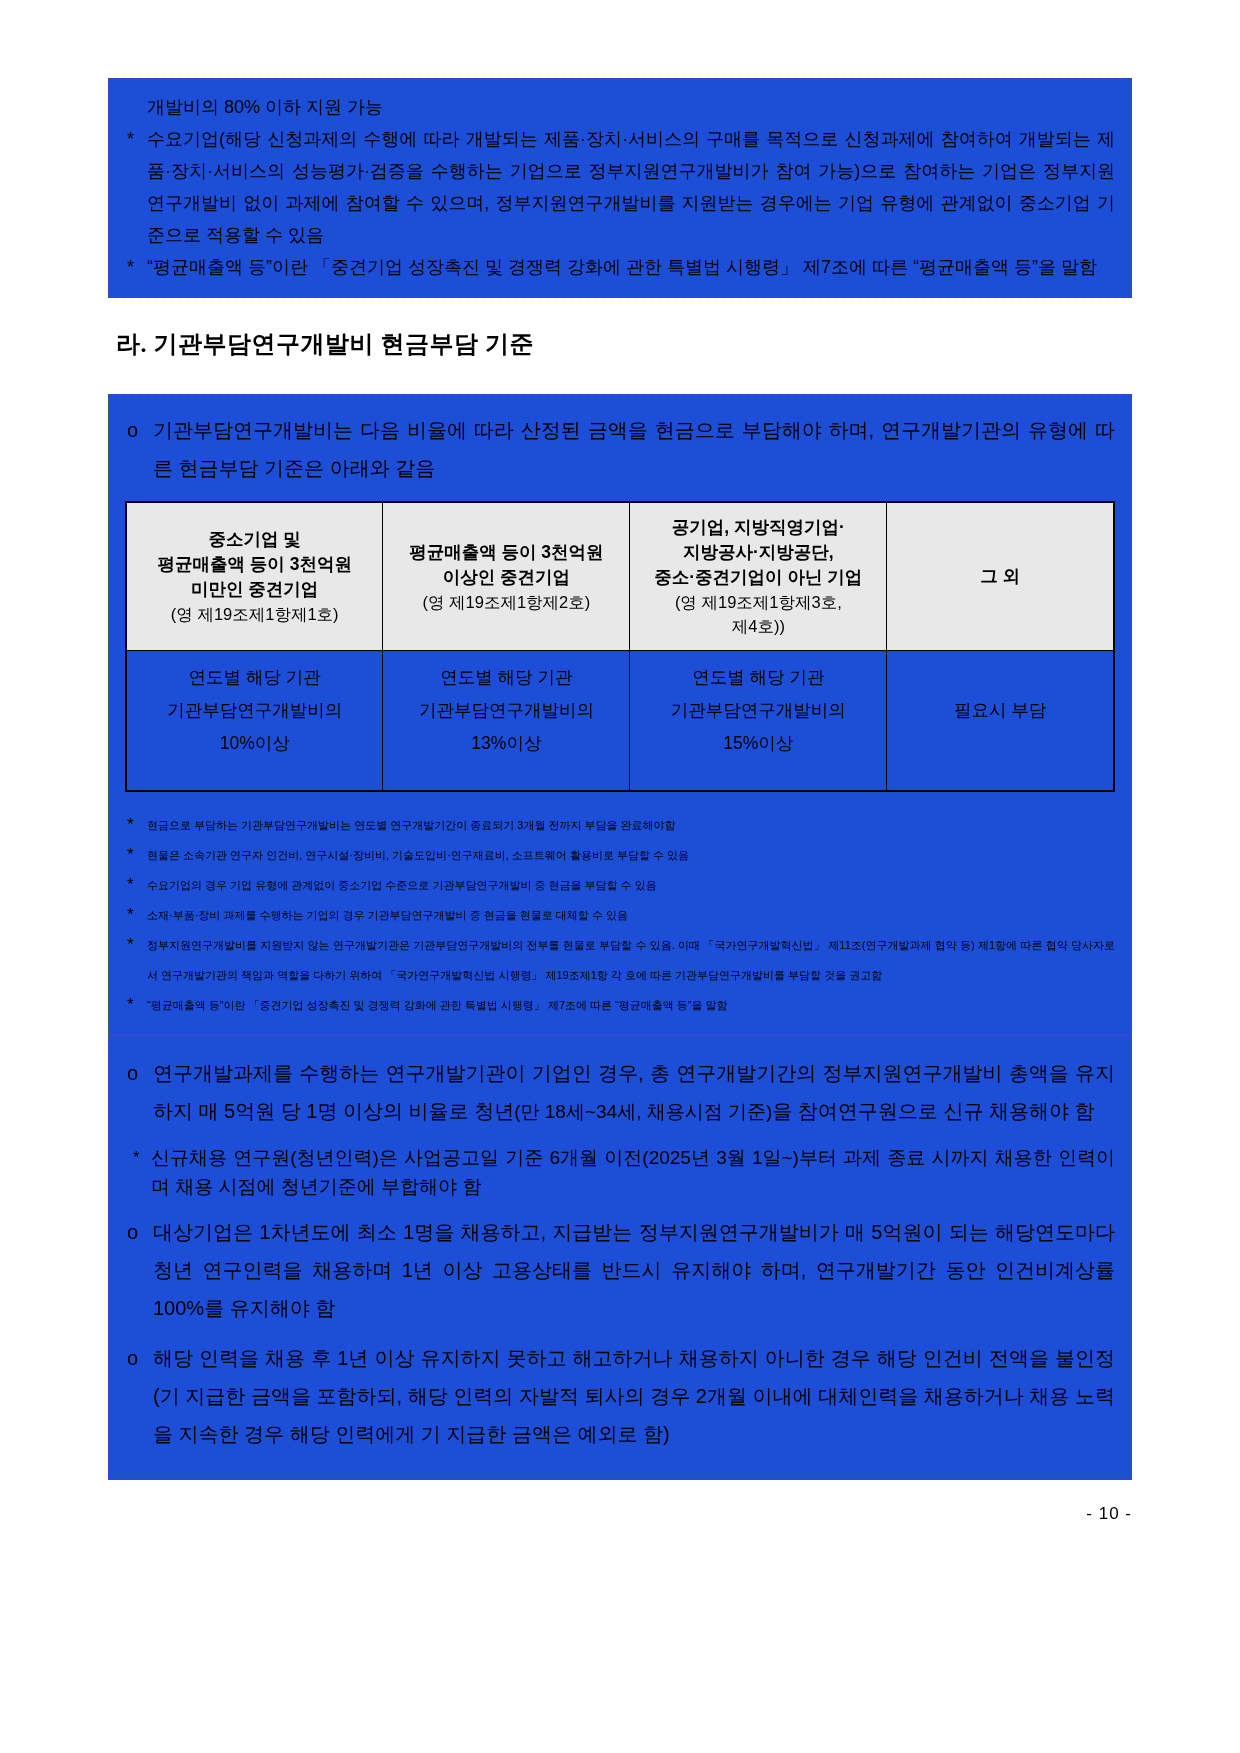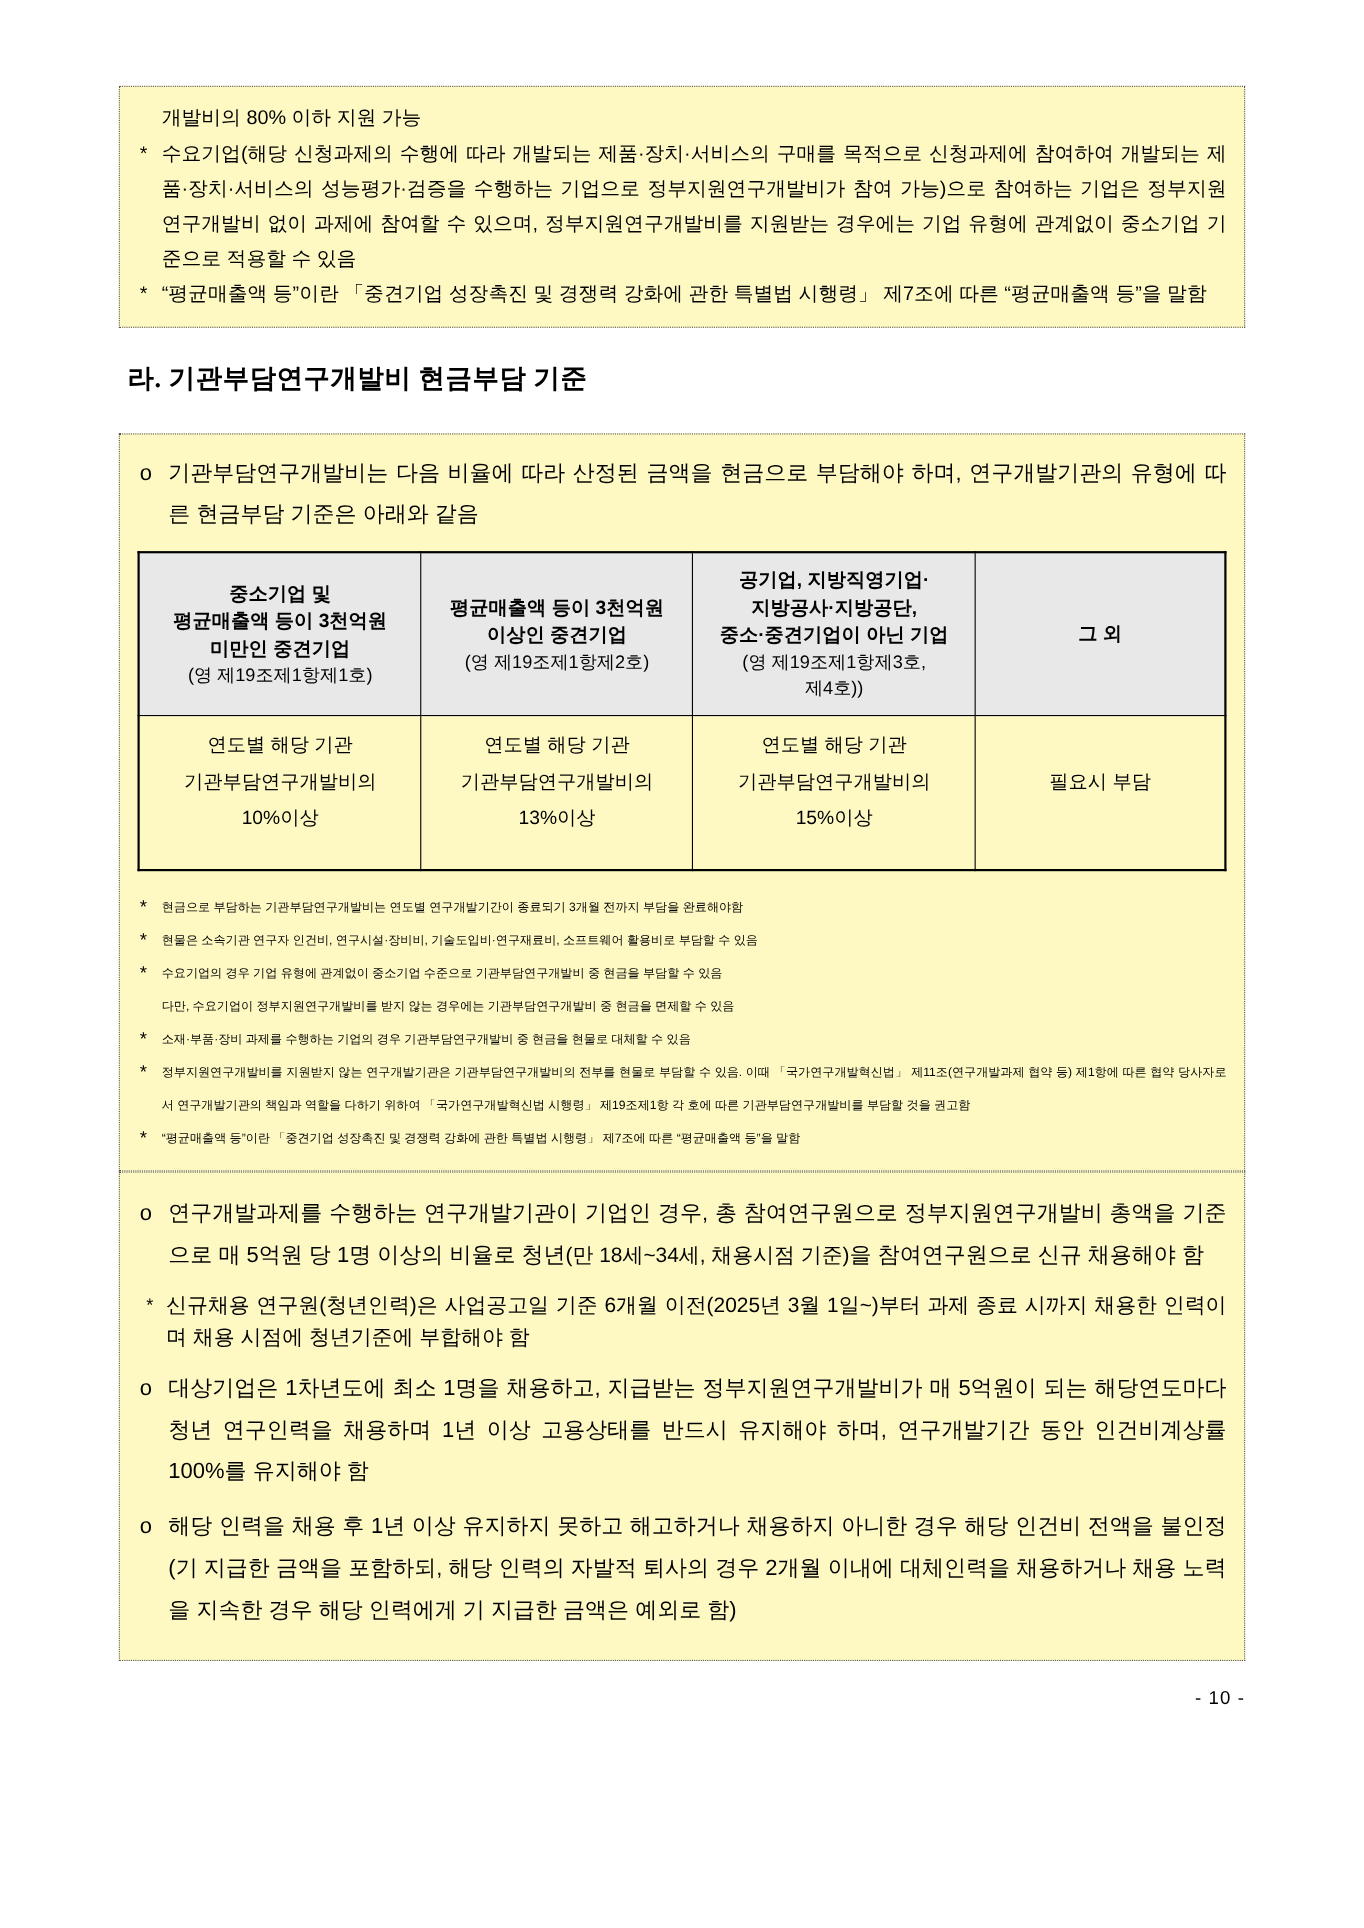--- a/index.html
+++ b/index.html
@@ -8,21 +8,21 @@
     background: #ffffff;
     color: #000000;
     font-family: "Liberation Sans", "DejaVu Sans", sans-serif;
   }
   body { width: 1240px; height: 1753px; position: relative; }
   .page { padding: 78px 108px 0 108px; }
 
   
   .dotted-box {
     border: 1.5px dotted #555;
-    background: #fef9c3;
+    background: #1d4ed8;
     padding: 12px 16px 14px 16px;
   }
 
   
   .note-row { display: flex; align-items: flex-start; }
   .note-marker {
     flex: 0 0 22px;
     font-size: 17px; line-height: 30px;
     text-align: left; padding-left: 2px;
   }
@@ -190,43 +190,39 @@
       </div>
       <div class="note-row">
         <span class="note-marker">*</span>
         <span class="note-text">현물은 소속기관 연구자 인건비, 연구시설·장비비, 기술도입비·연구재료비, 소프트웨어 활용비로 부담할 수 있음</span>
       </div>
       <div class="note-row">
         <span class="note-marker">*</span>
         <span class="note-text">수요기업의 경우 기업 유형에 관계없이 중소기업 수준으로 기관부담연구개발비 중 현금을 부담할 수 있음</span>
       </div>
       <div class="note-row">
-        <span class="note-marker"></span>
-        <span class="note-text">다만, 수요기업이 정부지원연구개발비를 받지 않는 경우에는 기관부담연구개발비 중 현금을 면제할 수 있음</span>
-      </div>
-      <div class="note-row">
         <span class="note-marker">*</span>
         <span class="note-text">소재·부품·장비 과제를 수행하는 기업의 경우 기관부담연구개발비 중 현금을 현물로 대체할 수 있음</span>
       </div>
       <div class="note-row">
         <span class="note-marker">*</span>
         <span class="note-text">정부지원연구개발비를 지원받지 않는 연구개발기관은 기관부담연구개발비의 전부를 현물로 부담할 수 있음. 이때 「국가연구개발혁신법」 제11조(연구개발과제 협약 등) 제1항에 따른 협약 당사자로서 연구개발기관의 책임과 역할을 다하기 위하여 「국가연구개발혁신법 시행령」 제19조제1항 각 호에 따른 기관부담연구개발비를 부담할 것을 권고함</span>
       </div>
       <div class="note-row">
         <span class="note-marker">*</span>
         <span class="note-text">“평균매출액 등”이란 「중견기업 성장촉진 및 경쟁력 강화에 관한 특별법 시행령」 제7조에 따른 “평균매출액 등”을 말함</span>
       </div>
     </div>
   </div>
 
 
   <div class="dotted-box hiring-box">
     <div class="o-para">
       <span class="o-marker">o</span>
-      <span class="o-text"><span>연구개발과제를 수행하는 연구개발기관이 기업인 경우, 총 참여연구원으로 정부지원연구개발비 총액을 기준으로 매 5억원 당 1명 이상의 비율로 청년</span><span class="small-inline">(만 18세~34세, 채용시점 기준)</span><span>을 참여연구원으로 신규 채용해야 함</span></span>
+      <span class="o-text"><span>연구개발과제를 수행하는 연구개발기관이 기업인 경우, 총 연구개발기간의 정부지원연구개발비 총액을 유지하지 매 5억원 당 1명 이상의 비율로 청년</span><span class="small-inline">(만 18세~34세, 채용시점 기준)</span><span>을 참여연구원으로 신규 채용해야 함</span></span>
     </div>
 
     <div class="note-row">
       <span class="note-marker">*</span>
       <span class="note-text">신규채용 연구원(청년인력)은 사업공고일 기준 6개월 이전(2025년 3월 1일~)부터 과제 종료 시까지 채용한 인력이며 채용 시점에 청년기준에 부합해야 함</span>
     </div>
 
     <div class="o-para">
       <span class="o-marker">o</span>
       <span class="o-text">대상기업은 1차년도에 최소 1명을 채용하고, 지급받는 정부지원연구개발비가 매 5억원이 되는 해당연도마다 청년 연구인력을 채용하며 1년 이상 고용상태를 반드시 유지해야 하며, 연구개발기간 동안 인건비계상률 100%를 유지해야 함</span>

